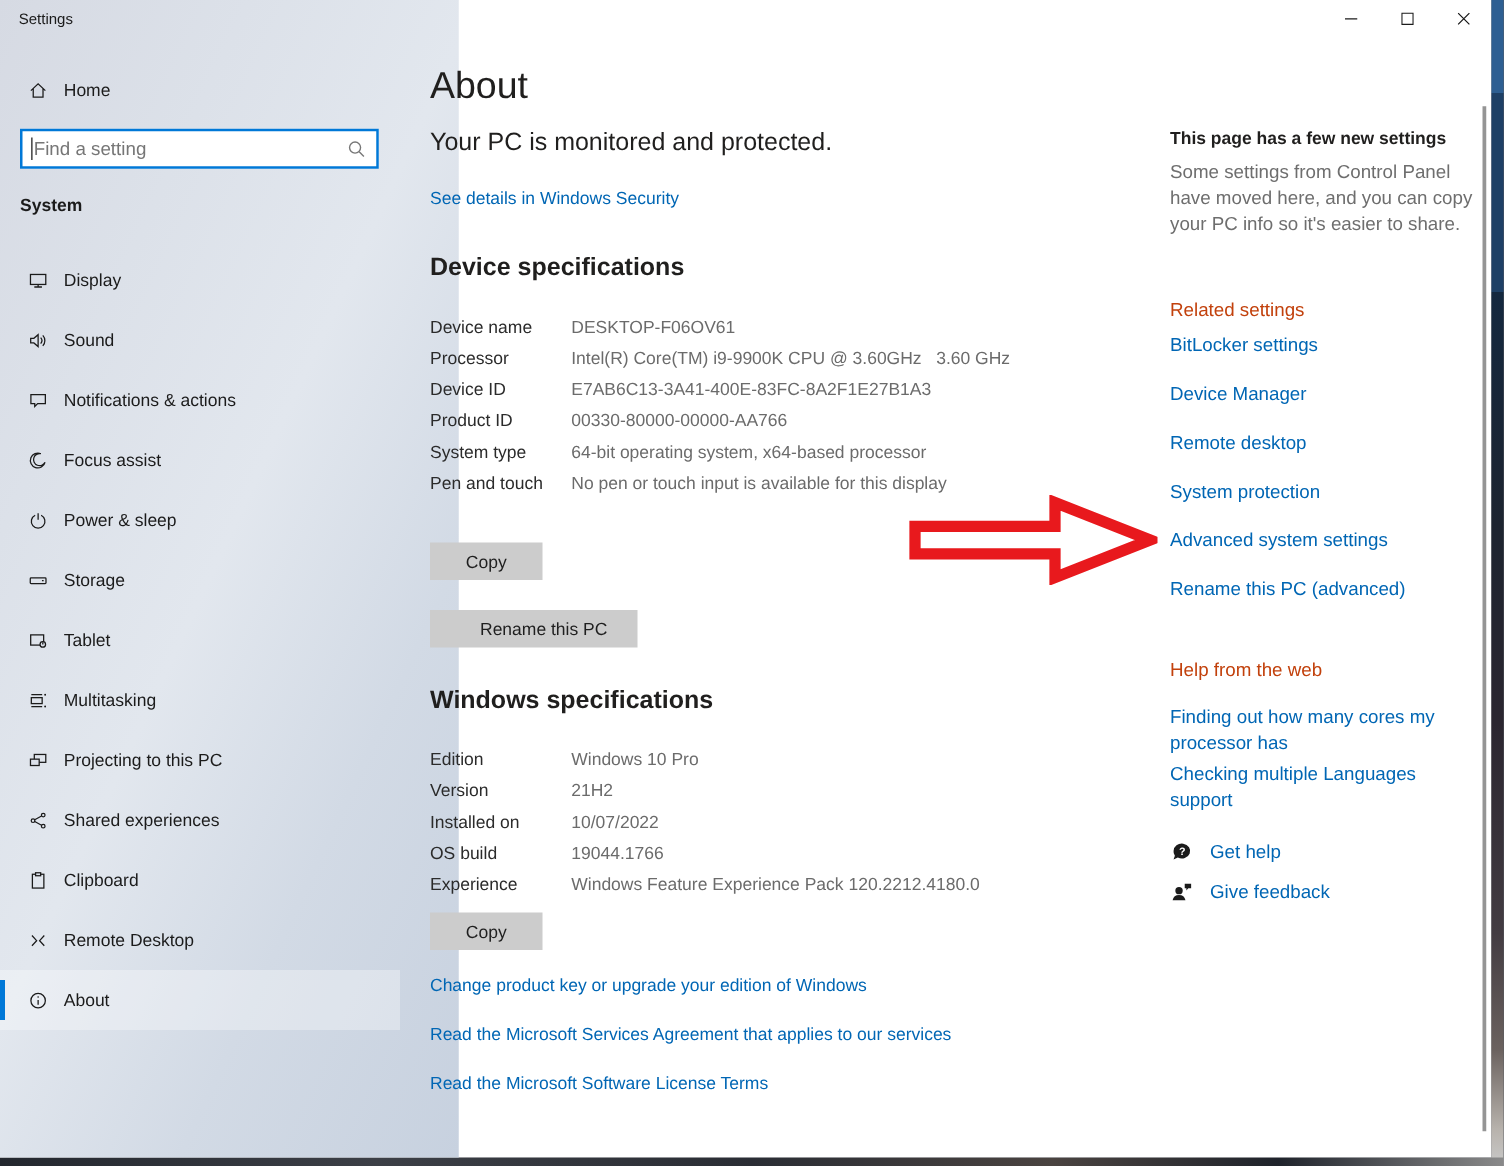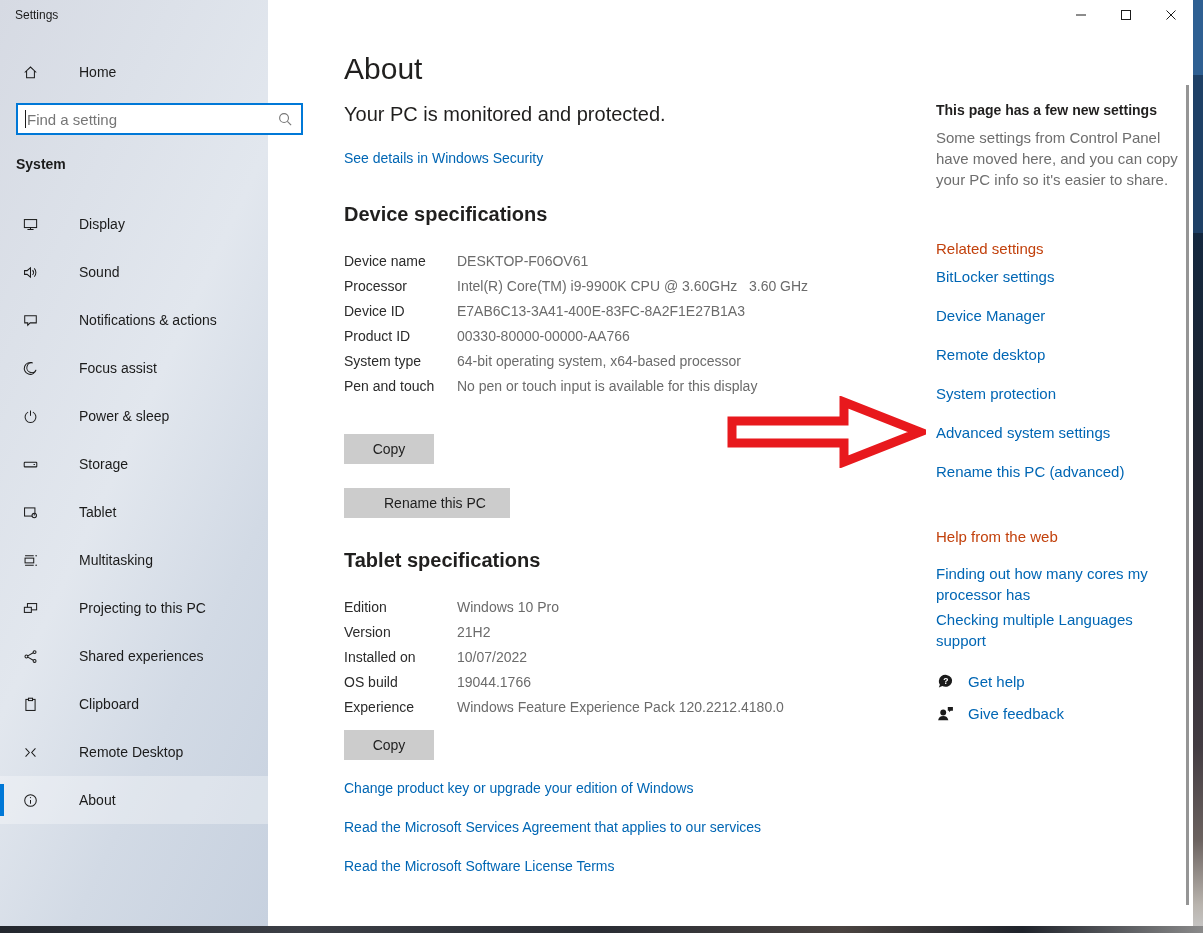--- a/index.html
+++ b/index.html
@@ -9,24 +9,24 @@
 
   
   .wp-right { position:absolute; top:0; right:0; width:10px; height:933px;
     background:linear-gradient(#2e5f92 0%, #2e5f92 8%, #1e4066 8%, #1e4066 25%, #14283f 25%, #1d2430 45%, #2b2630 62%, #433c42 80%, #6b625f 90%, #b9b4ae 97%, #c9c9c9 100%); }
   .wp-bottom { position:absolute; bottom:0; left:0; width:1203px; height:7px;
     background:linear-gradient(90deg,#23272e,#3c3f46 25%,#2a2d34 50%,#4a4340 70%,#1f232b 85%,#8a8a8a 100%); }
 
   .window { position:absolute; top:0; left:0; width:1193px; height:926px; background:#ffffff; }
 
   
-  .sidebar { position:absolute; top:0; left:0; width:268px; height:926px;
+  .sidebar { position:absolute; top:0; left:0; width:367px; height:926px;
     background:linear-gradient(115deg,#d6dae3 0%, #dce1e9 25%, #e2e7ee 48%, #d2dae5 72%, #c7d1df 100%); }
   .app-title { position:absolute; top:8px; left:15px; font-size:12px; color:#1b1b1b; }
-  .side-item { position:absolute; left:0; width:320px; height:48px; display:flex; align-items:center; cursor:default;gap:28px; }
+  .side-item { position:absolute; left:0; width:320px; height:48px; display:flex; align-items:center; cursor:default; }
   .side-item .ico { width:17px; height:17px; margin-left:22px; flex:0 0 17px; }
   .side-item .lbl { margin-left:12px; font-size:14px; color:#1b1b1b; }
   .side-item.selected { background:rgba(255,255,255,0.32); }
   .sel-bar { position:absolute; left:0; top:8px; width:4px; height:32px; background:#0078d7; display:none; }
   .side-item.selected .sel-bar { display:block; }
   .ni { width:17px; height:17px; stroke:#1b1b1b; fill:none; stroke-width:1.2; }
   .section-lbl { position:absolute; top:156px; left:16px; font-size:14px; font-weight:700; }
 
   .searchbox { position:absolute; top:103px; left:16px; width:287px; height:32px; background:#fff; border:2px solid #0078d7; }
   .searchbox input { position:absolute; inset:0; border:none; outline:none; width:100%; height:100%;
@@ -254,21 +254,21 @@
       </div>
       <div class="spec-row">
         <span class="spec-label">Pen and touch</span>
         <span class="spec-value">No pen or touch input is available for this display</span>
       </div>
     </div>
 
     <button class="btn" style="top:434px; left:344px; width:90px;">Copy</button>
     <button class="btn" style="top:488px; left:344px;padding-left:40px;">Rename this PC</button>
 
-    <h2 class="sec-heading" style="top:549px;">Tablet specifications</h2>
+    <h2 class="sec-heading" style="top:549px;">Windows specifications</h2>
     <div class="spec-table" style="top:594px;">
       <div class="spec-row">
         <span class="spec-label">Edition</span>
         <span class="spec-value">Windows 10 Pro</span>
       </div>
       <div class="spec-row">
         <span class="spec-label">Version</span>
         <span class="spec-value">21H2</span>
       </div>
       <div class="spec-row">

